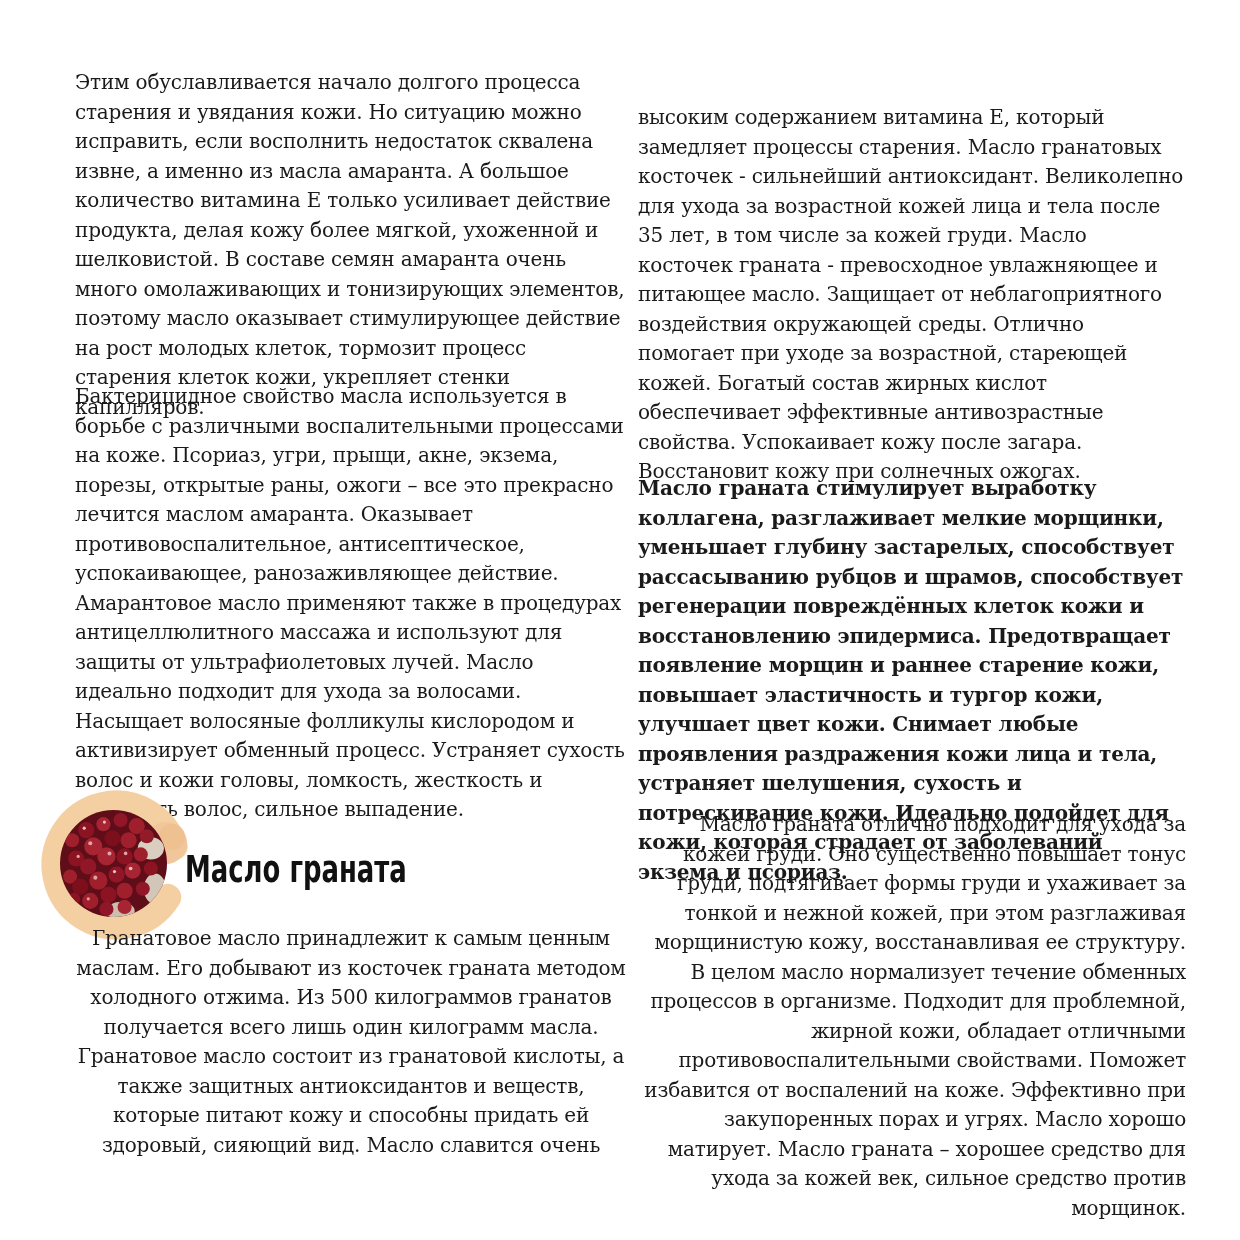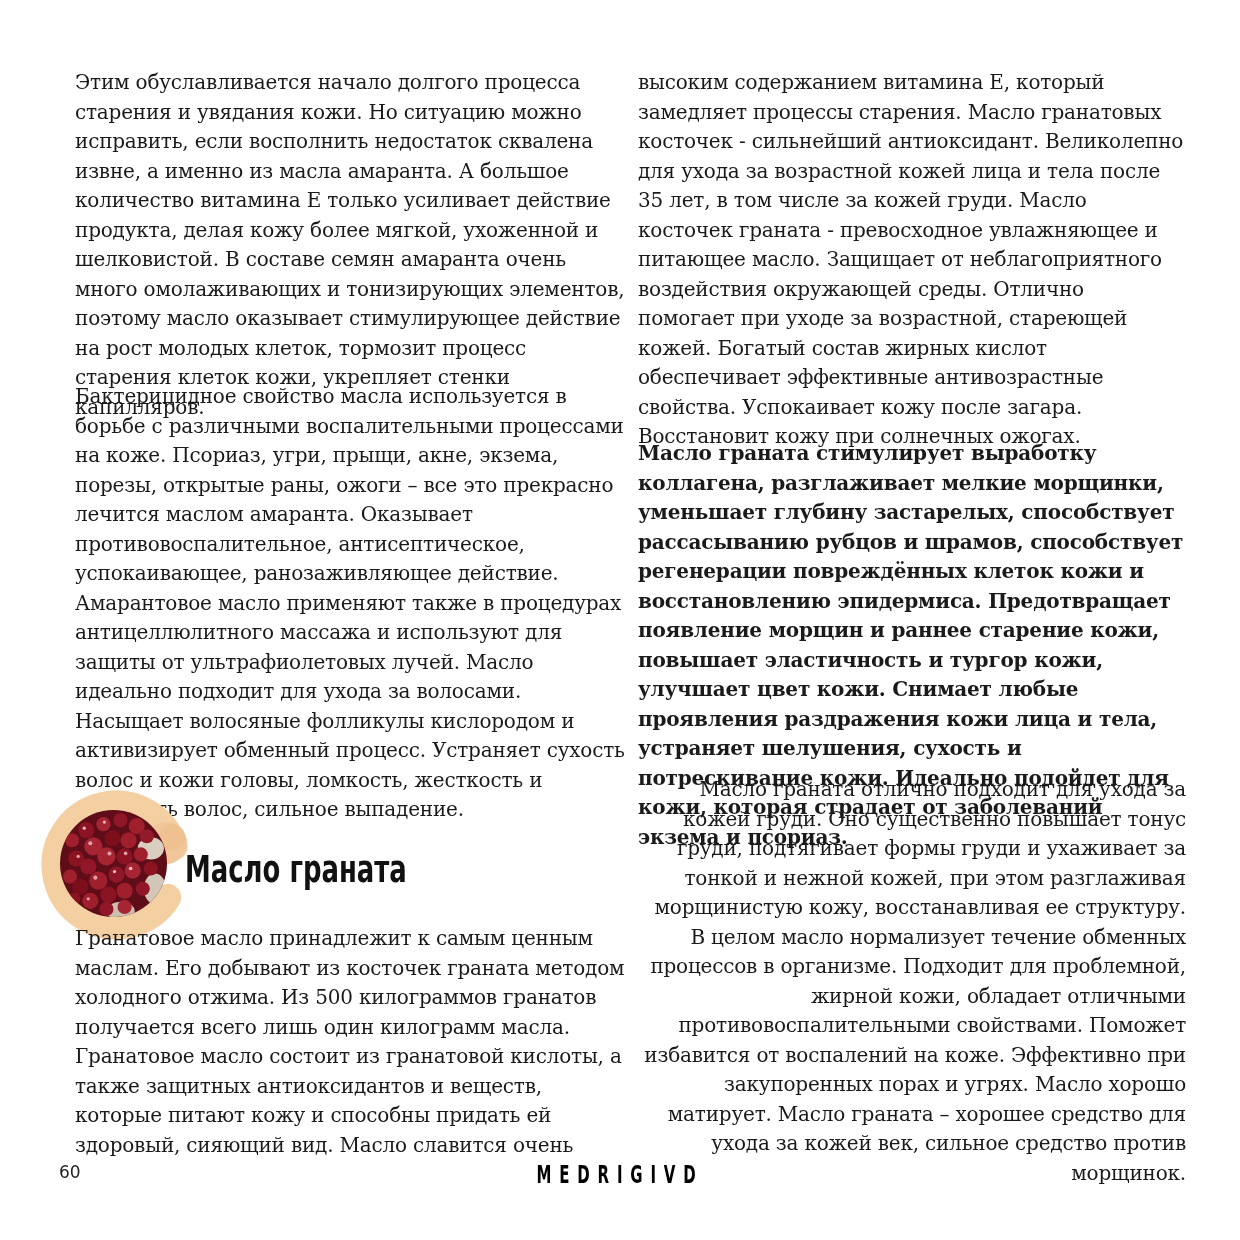--- a/index.html
+++ b/index.html
@@ -15,24 +15,24 @@
   }
   .para{
     position:absolute;
     font-size:20px;
     line-height:29.5px;
     text-align:left;
     letter-spacing:-0.2px;
     margin:0;
   }
   .col-left{left:75px;width:552px;}
-  .col-right{left:638px;width:548px;}
+  .col-right{left:638px;width:548px;margin-top:35px;}
   .p-l1{top:68px;}
   .p-l2{top:382px;}
-  .p-l3{top:924px;}
+  .p-l3{top:924px;text-align:center;}
   .p-r1{top:68px;}
   .p-r2{top:439px;font-weight:bold;}
   .p-r3{top:775px;text-align:right;}
   .brush-svg{position:absolute;left:28px;top:781px;width:180px;height:168px;}
   .photo-svg{position:absolute;left:60px;top:810px;width:107px;height:107px;}
   .section-heading{
     position:absolute;
     left:185px;
     top:848px;
     margin:0;
@@ -137,18 +137,14 @@
   </svg>
 
   <h2 class="section-heading">Масло граната</h2>
 
   <p class="para col-left p-l3">Гранатовое масло принадлежит к самым ценным маслам. Его добывают из косточек граната методом холодного отжима. Из 500 килограммов гранатов получается всего лишь один килограмм масла. Гранатовое масло состоит из гранатовой кислоты, а также защитных антиоксидантов и веществ, которые питают кожу и способны придать ей здоровый, сияющий вид. Масло славится очень</p>
 
   <p class="para col-right p-r1">высоким содержанием витамина Е, который замедляет процессы старения. Масло гранатовых косточек - сильнейший антиоксидант. Великолепно для ухода за возрастной кожей лица и тела после 35 лет, в том числе за кожей груди. Масло косточек граната - превосходное увлажняющее и питающее масло. Защищает от неблагоприятного воздействия окружающей среды. Отлично помогает при уходе за возрастной, стареющей кожей. Богатый состав жирных кислот обеспечивает эффективные антивозрастные свойства. Успокаивает кожу после загара. Восстановит кожу при солнечных ожогах.</p>
   <p class="para col-right p-r2">Масло граната стимулирует выработку коллагена, разглаживает мелкие морщинки, уменьшает глубину застарелых, способствует рассасыванию рубцов и шрамов, способствует регенерации повреждённых клеток кожи и восстановлению эпидермиса. Предотвращает появление морщин и раннее старение кожи, повышает эластичность и тургор кожи, улучшает цвет кожи. Снимает любые проявления раздражения кожи лица и тела, устраняет шелушения, сухость и потрескивание кожи. Идеально подойдет для кожи, которая страдает от заболеваний экзема и псориаз.</p>
   <p class="para col-right p-r3">Масло граната отлично подходит для ухода за кожей груди. Оно существенно повышает тонус груди, подтягивает формы груди и ухаживает за тонкой и нежной кожей, при этом разглаживая морщинистую кожу, восстанавливая ее структуру. В целом масло нормализует течение обменных процессов в организме. Подходит для проблемной, жирной кожи, обладает отличными противовоспалительными свойствами. Поможет избавится от воспалений на коже. Эффективно при закупоренных порах и угрях. Масло хорошо матирует. Масло граната – хорошее средство для ухода за кожей век, сильное средство против морщинок.</p>
 
-  <div class="footer">
-    <span class="page-number">60</span>
-    <span class="brand">MEDRIGIVD</span>
-  </div>
 
 </div>
 
 </body></html>

